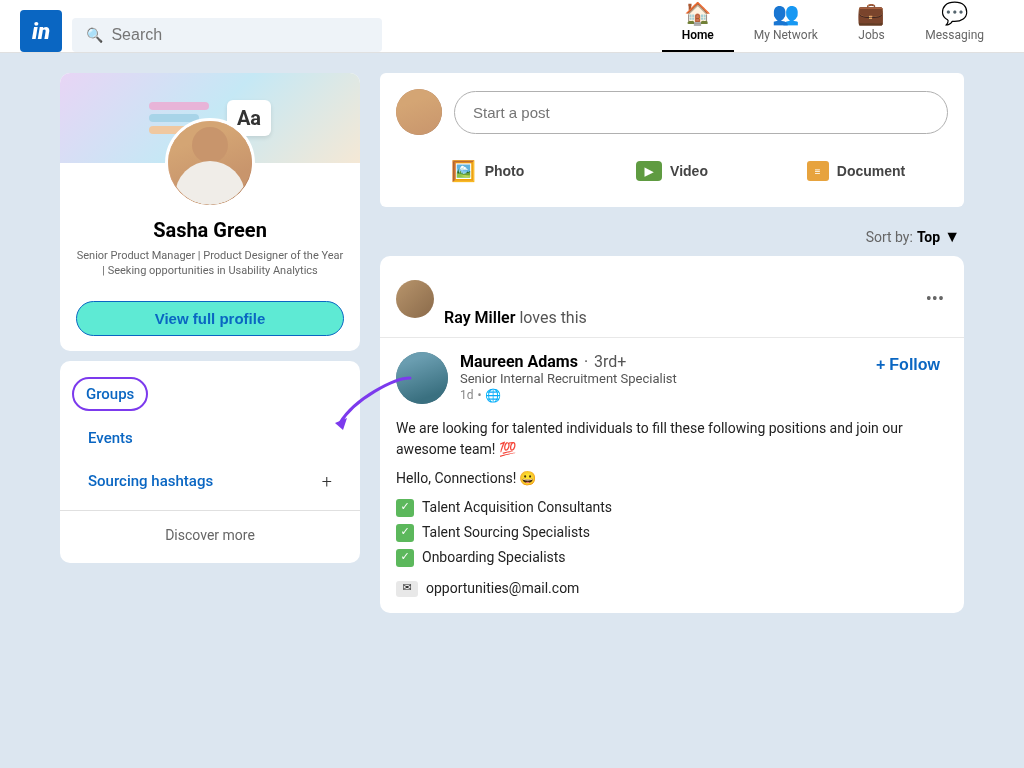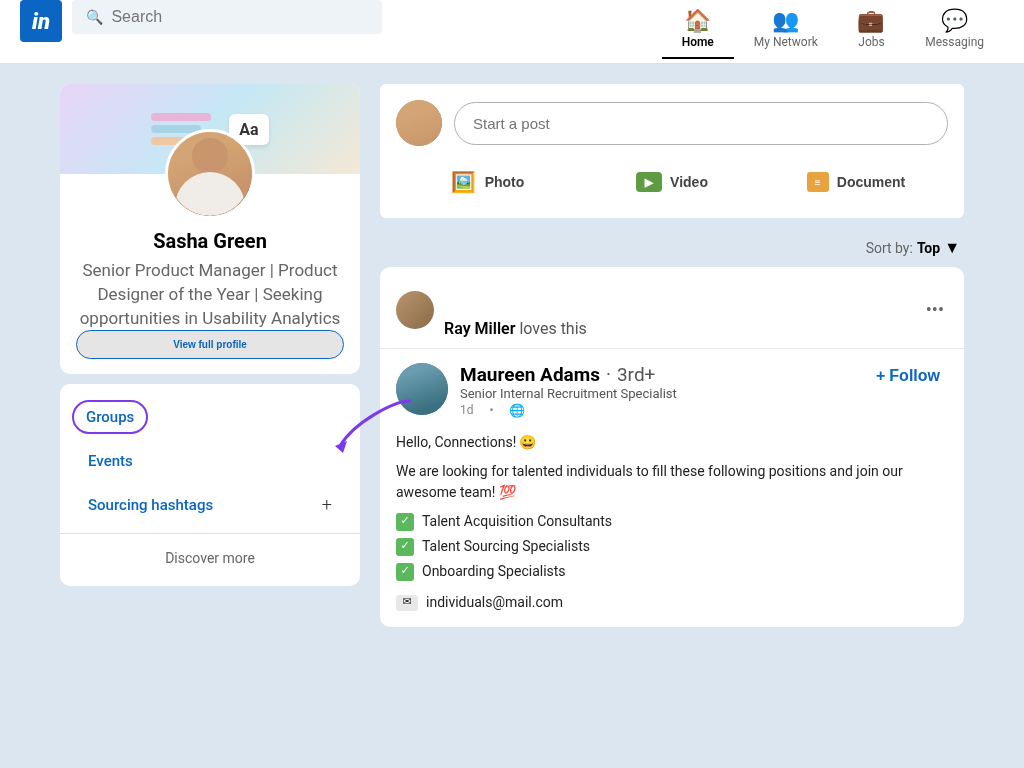--- a/index.html
+++ b/index.html
@@ -7,23 +7,23 @@
       font-family: -apple-system, BlinkMacSystemFont, 'Segoe UI', Roboto, sans-serif;
       background: #dce6f0;
       min-height: 768px;
       width: 1024px;
       overflow-x: hidden;
     }
 
     
     .header {
       background: white;
-      height: 64px;
-      display: flex;
-      align-items: flex-start;
+      height: 53px;
+      display: flex;
+      align-items: flex-end;
       padding: 0 20px;
       border-bottom: 1px solid #e0e0e0;
       position: sticky;
       top: 0;
       z-index: 100;
     }
     .linkedin-logo {
       width: 42px;
       height: 42px;
       background: #0a66c2;
@@ -126,21 +126,21 @@
       height: 100%;
       display: flex;
       align-items: center;
       justify-content: center;
       gap: 8px;
     }
     .banner-aa {
       background: white;
       border-radius: 6px;
       padding: 6px 10px;
-      font-size: 16px;
+      font-size: 20px;
       font-weight: bold;
       color: #333;
       box-shadow: 0 2px 4px rgba(0,0,0,0.1);
     }
     .profile-avatar-wrapper {
       position: relative;
       display: flex;
       justify-content: center;
       margin-top: -45px;
       margin-bottom: 10px;
@@ -171,34 +171,34 @@
       text-align: center;
       padding: 0 16px 15px;
     }
     .profile-name {
       font-size: 20px;
       font-weight: 700;
       color: #000;
       margin-bottom: 6px;
     }
     .profile-title {
-      font-size: 17px;
+      font-size: 11px;
       color: #666;
       line-height: 1.4;
-      margin-bottom: 0;
+      margin-bottom: 22px;
     }
     .view-profile-btn {
       display: block;
       width: 100%;
       padding: 8px;
       border: 1.5px solid #0a66c2;
       border-radius: 20px;
-      background: #e5e5e5;
+      background: #5eead4;
       color: #0a66c2;
-      font-size: 10px;
+      font-size: 15px;
       font-weight: 600;
       cursor: pointer;
       text-align: center;
     }
 
     .sidebar-nav-card {
       background: white;
       border-radius: 10px;
       padding: 12px 0;
     }
@@ -397,41 +397,41 @@
       flex-shrink: 0;
       display: flex;
       align-items: center;
       justify-content: center;
       overflow: hidden;
     }
     .author-info {
       flex: 1;
     }
     .author-name-row {
-      font-size: 19px;
+      font-size: 16px;
       font-weight: 700;
       color: #000;
       display: flex;
       align-items: center;
       gap: 6px;
     }
     .author-degree {
       font-weight: 400;
       color: #555;
     }
     .author-subtitle {
       font-size: 13px;
       color: #555;
     }
     .author-meta {
       font-size: 12px;
       color: #888;
       display: flex;
       align-items: flex-start;
-      gap: 16px;
+      gap: 4px;
       margin-top: 2px;
     }
     .globe-icon {
       font-size: 13px;
     }
     .follow-btn {
       display: flex;
       align-items: center;
       gap: 4px;
       background: white;
@@ -655,37 +655,37 @@
               <span class="globe-icon">🌐</span>
             </div>
           </div>
           <button class="follow-btn">
             <span>+</span>
             <span>Follow</span>
           </button>
         </div>
 
         <div class="post-text">
+          <p>We are looking for talented individuals to fill these following positions and join our awesome team! 💯</p>
           <p>Hello, Connections! 😀</p>
-          <p>We are looking for talented individuals to fill these following positions and join our awesome team! 💯</p>
 
           <div class="post-list-item">
             <div class="checkbox-green">✓</div>
             <span>Talent Acquisition Consultants</span>
           </div>
           <div class="post-list-item">
             <div class="checkbox-green">✓</div>
             <span>Talent Sourcing Specialists</span>
           </div>
           <div class="post-list-item">
             <div class="checkbox-green">✓</div>
             <span>Onboarding Specialists</span>
           </div>
 
           <div class="email-row">
             <div class="email-icon-box">✉</div>
-            <span>individuals@mail.com</span>
+            <span>opportunities@mail.com</span>
           </div>
         </div>
       </div>
     </div>
   </main>
 </div>
 
 </body></html>

